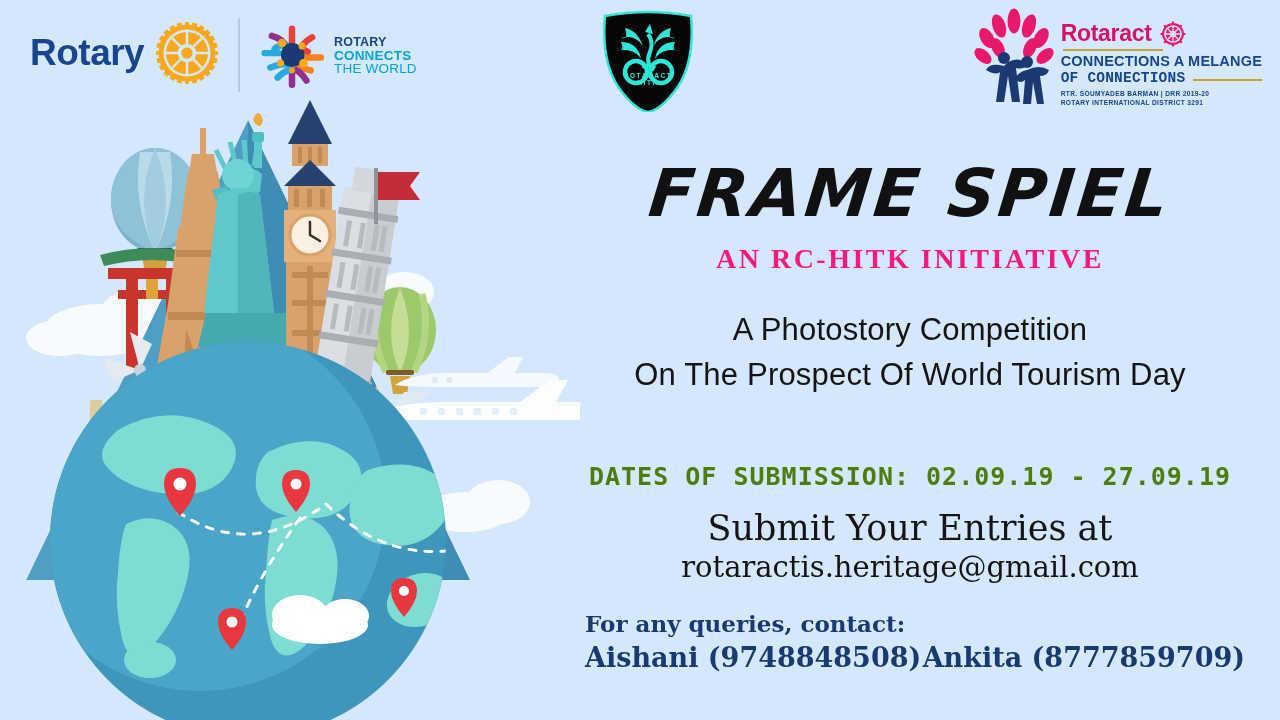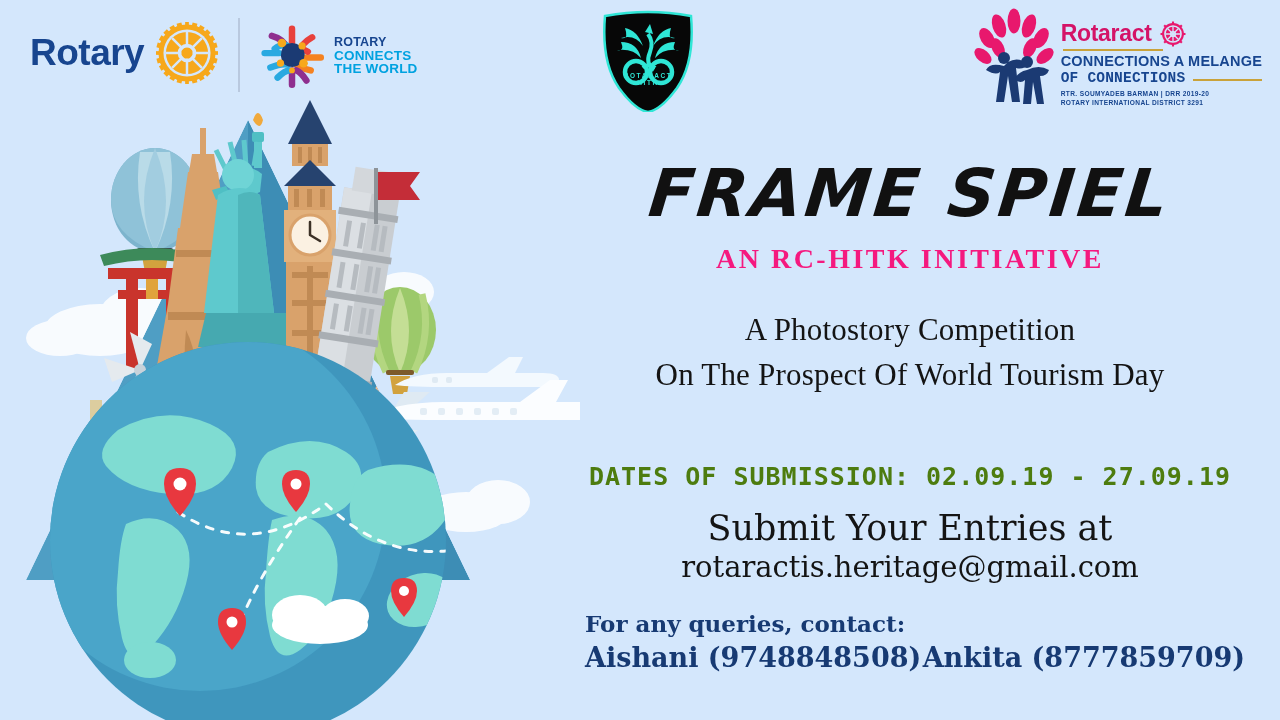--- a/index.html
+++ b/index.html
@@ -13,21 +13,21 @@
 
   
   .rotary-logo { position:absolute; left:30px; top:22px; display:flex; align-items:center; }
   .rotary-word { font-size:37px; font-weight:bold; color:#17458f; letter-spacing:-0.5px; }
   .rotary-wheel { margin-left:12px; }
   .divider-rule { position:absolute; left:238px; top:18px; width:2px; height:74px; background:#b9c9df; }
   .rcw-logo { position:absolute; left:256px; top:20px; display:flex; align-items:center; }
   .rcw-text { margin-left:6px; line-height:1.02; }
   .rcw-l1 { font-size:12.5px; font-weight:bold; color:#17458f; letter-spacing:.2px; }
   .rcw-l2 { font-size:13.5px; font-weight:bold; color:#00a2e0; letter-spacing:.2px; }
-  .rcw-l3 { font-size:13.5px; font-weight:bold; color:#00a2e0; letter-spacing:.2px; }
+  .rcw-l3 { font-size:13.5px; font-weight:normal; color:#00a2e0; letter-spacing:.2px; }
 
   .shield-logo { position:absolute; left:585px; top:6px; }
   .shield-cap { position:absolute; left:617px; top:72px; width:62px; text-align:center;
                 line-height:1.15; }
   .shield-cap div { font-size:6.5px; color:#2fe6d6; letter-spacing:1.6px; font-weight:bold; }
 
   .rotaract-logo { position:absolute; right:18px; top:8px; display:flex; align-items:flex-start; }
   .ra-text { margin-left:4px; padding-top:12px; }
   .ra-row1 { display:flex; align-items:center; }
   .ra-word { font-size:23px; font-weight:bold; color:#d41367; letter-spacing:-.3px; }
@@ -48,21 +48,21 @@
     font-size:66px; font-weight:bold; font-style:italic; color:#111;
     letter-spacing:3px; transform:skewX(-6deg);
   }
   .subtitle-pink {
     position:absolute; top:243px; left:0; width:700px; text-align:center;
     font-family:Liberation Serif, serif;
     font-size:28px; font-weight:bold; color:#f5197f; letter-spacing:2.5px;
   }
   .tagline {
     position:absolute; top:308px; left:0; width:700px; text-align:center;
-    font-family:Liberation Serif, serif;
+    font-family:Liberation Sans, sans-serif;
     font-size:31px; color:#141414; line-height:1.45; letter-spacing:.2px;
   }
   .dates {
     position:absolute; top:462px; left:0; width:700px; text-align:center;
     font-family:"DejaVu Sans Mono","Liberation Mono", monospace;
     font-size:25px; font-weight:bold; color:#4d7c0f; letter-spacing:1px;
   }
   .submit-line {
     position:absolute; top:508px; left:0; width:700px; text-align:center;
     font-family:"DejaVu Serif","Liberation Serif", serif;

